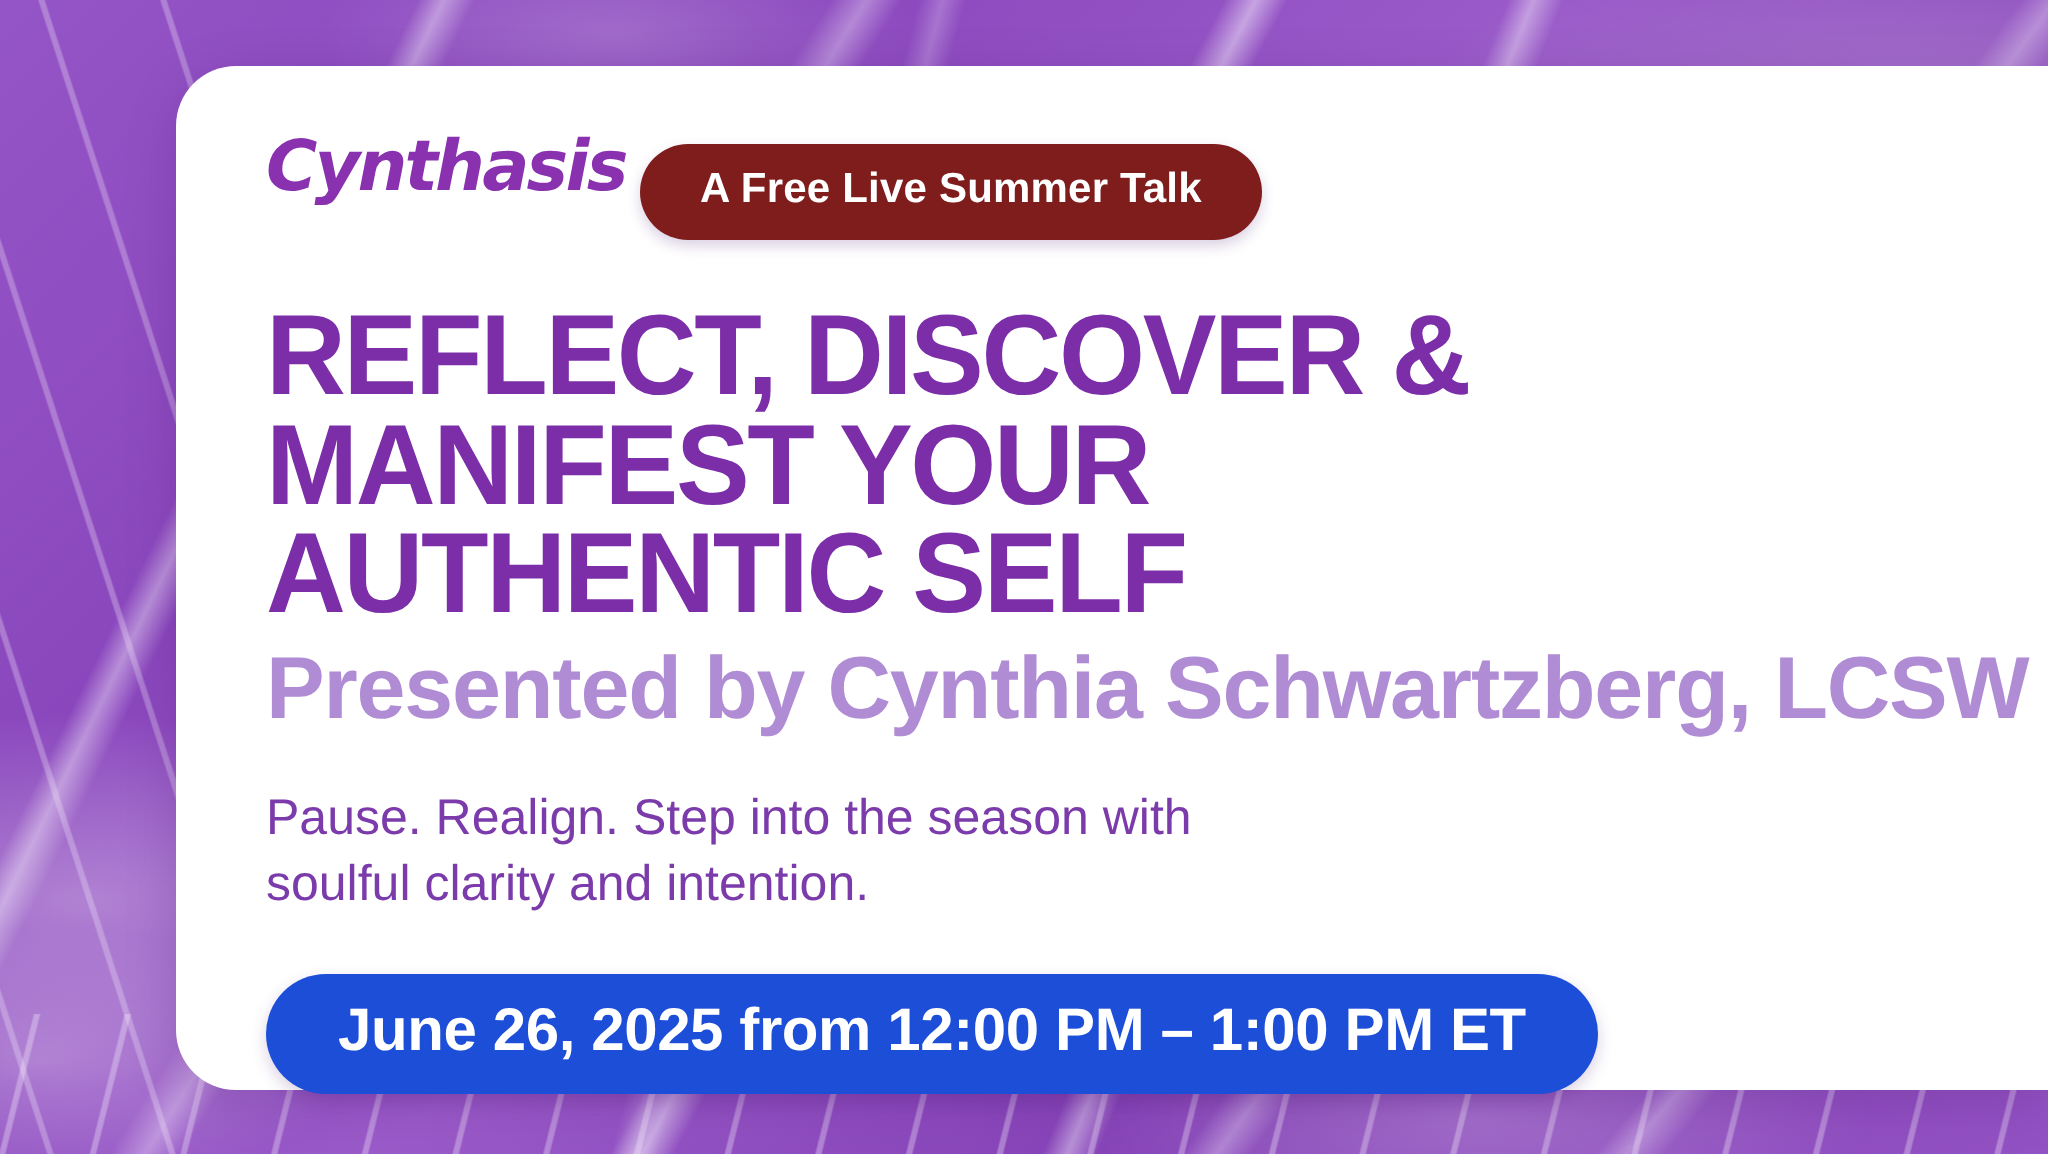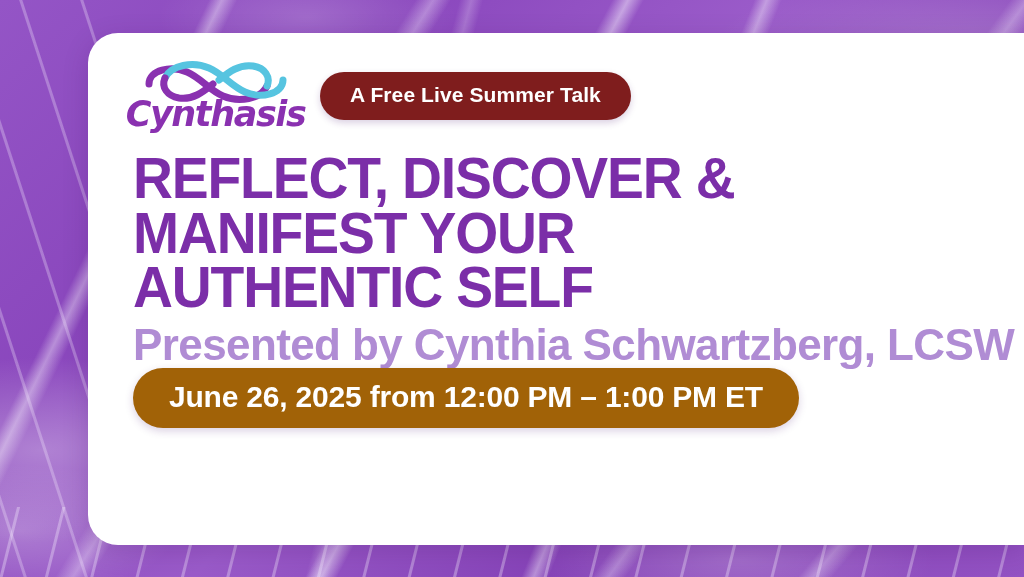--- a/index.html
+++ b/index.html
@@ -55,21 +55,21 @@
     left:88px; top:33px; right:0; bottom:32px;
     background:#ffffff;
     border-radius:30px 0 0 30px;
     box-shadow:0 6px 26px rgba(60,10,90,.18);
     padding:22px 40px 0 45px;
   }
 
   
   .header-row { display:flex; align-items:center; gap:22px; height:82px; }
 
-  .logo { display:flex; flex-direction:column; align-items:center; width:165px; }
+  .logo { display:flex; flex-direction:row; align-items:flex-start; width:165px; }
   .logo-mark { width:150px; height:44px; display:block; }
   .logo-word {
     font-family:"DejaVu Sans", sans-serif;
     font-style:italic; font-weight:700;
     font-size:35px; line-height:1;
     letter-spacing:-1.4px;
     color:#8a31b0;
     margin-top:-7px;
   }
 
@@ -112,21 +112,22 @@
     margin-top:25px;
     color:#7b3bab;
     font-size:25px;
     font-weight:400;
     line-height:1.32;
   }
   .blurb div { white-space:nowrap; }
 
   .cta {
     display:inline-block;
-    background:#a16207;
+    margin-top:28px;
+    background:#1d4ed8;
     color:#ffffff;
     font-size:30px;
     font-weight:700;
     letter-spacing:-.2px;
     padding:12px 36px 14px;
     border-radius:34px;
     white-space:nowrap;
     box-shadow:0 3px 8px rgba(70,20,110,.20);
   }
 </style>
@@ -157,15 +158,19 @@
   </div>
 
   <div class="headline">
     <div>REFLECT, DISCOVER &amp;</div>
     <div>MANIFEST YOUR</div>
     <div>AUTHENTIC SELF</div>
   </div>
 
   <div class="presenter">Presented by Cynthia Schwartzberg, LCSW</div>
 
+  <div class="blurb">
+    <div>Pause. Realign. Step into the season with</div>
+    <div>soulful clarity and intention.</div>
+  </div>
 
   <div class="cta">June 26, 2025 from 12:00 PM – 1:00 PM ET</div>
 </div>
 
 </body></html>

